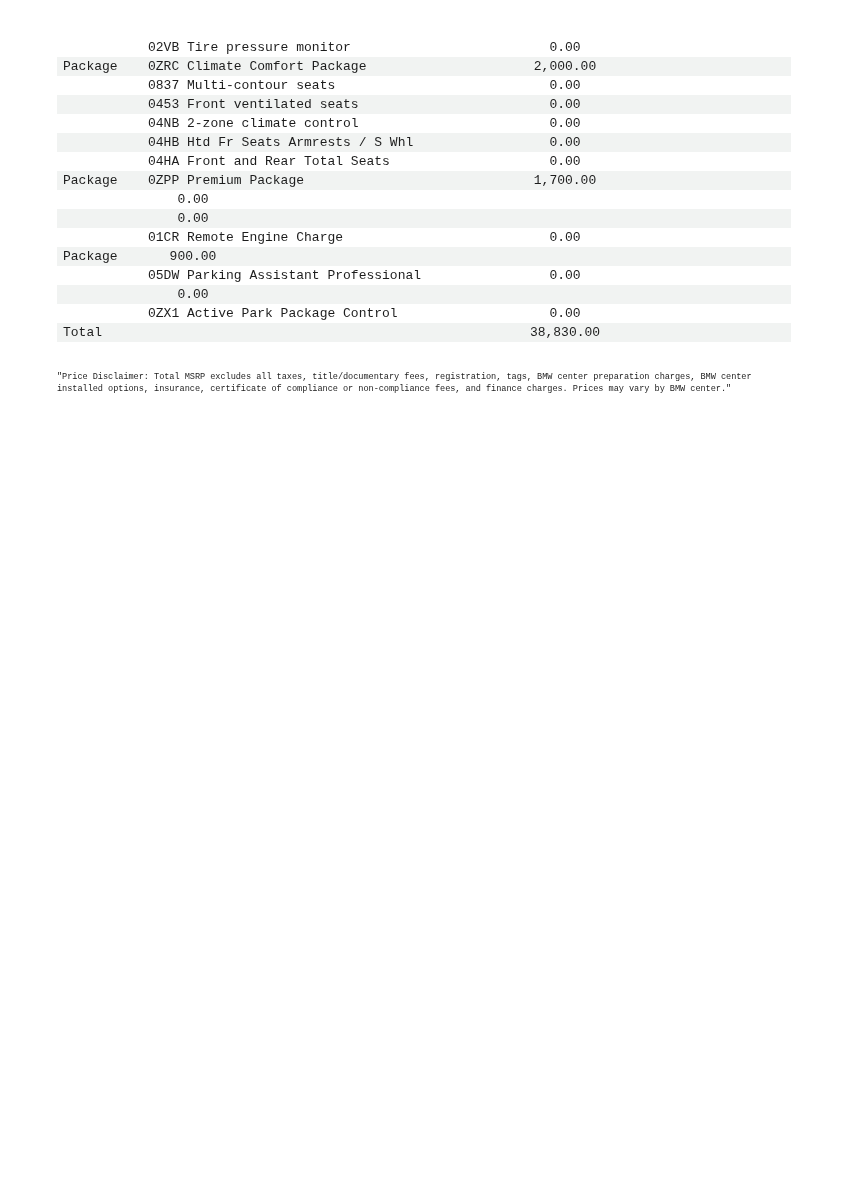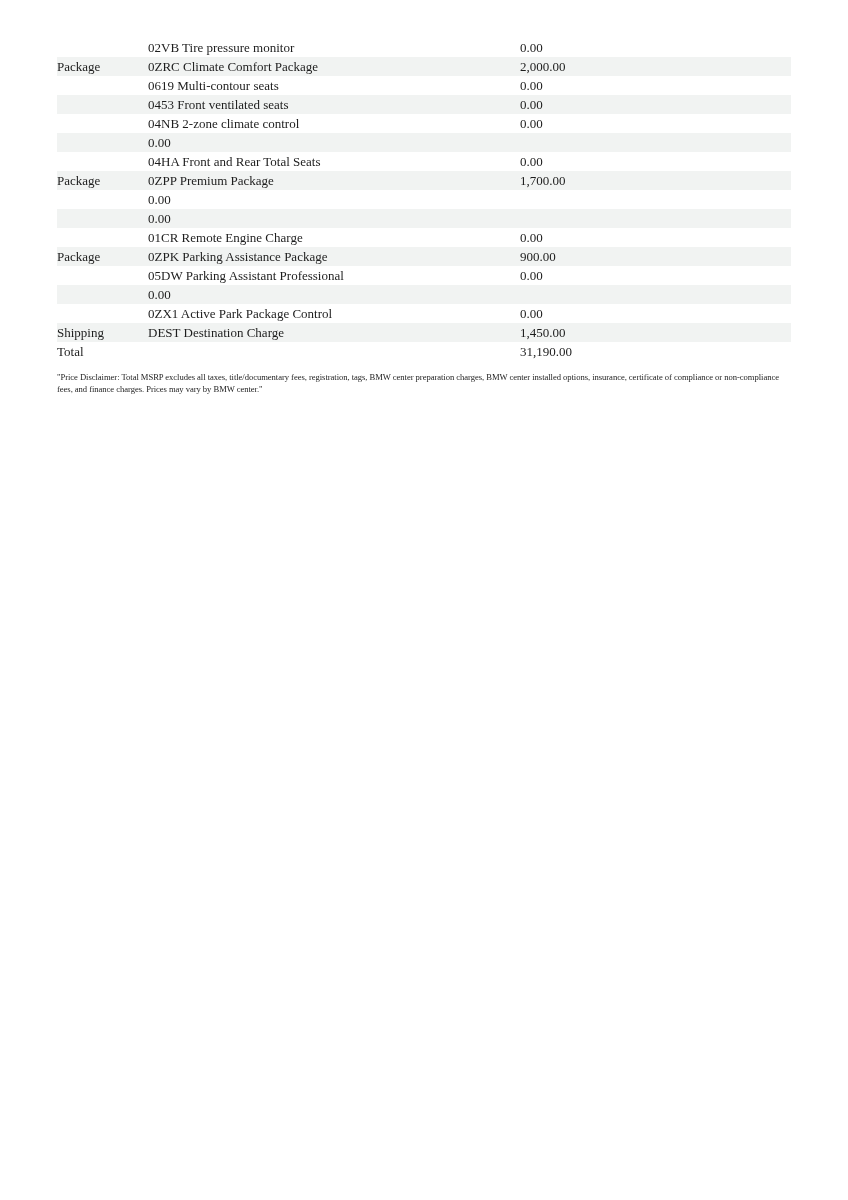--- a/index.html
+++ b/index.html
@@ -6,53 +6,54 @@
     margin: 0;
     padding: 0;
     background: #ffffff;
   }
   .page {
     position: relative;
     width: 848px;
     height: 1200px;
     background: #ffffff;
     overflow: hidden;
-    font-family: Liberation Serif, serif;
+    font-family: Liberation Mono, monospace;
   }
   .options-table {
     position: absolute;
     left: 57px;
     top: 38px;
     width: 734px;
   }
   .trow {
     display: flex;
     align-items: center;
     height: 19px;
     font-size: 13px;
     color: #1d1d1d;
     background: #ffffff;
   }
   .trow:nth-child(even) {
     background: #f1f3f2;
   }
   .cell-cat {
     width: 91px;
+    padding-left: 6px;
     box-sizing: border-box;
     white-space: nowrap;
     overflow: hidden;
   }
   .cell-item {
     width: 372px;
     white-space: nowrap;
     overflow: hidden;
   }
   .cell-price {
     width: 90px;
-    text-align: left;
+    text-align: center;
     white-space: nowrap;
   }
   .cell-spacer {
     flex: 1;
   }
   .disclaimer {
     position: absolute;
     left: 57px;
     top: 371px;
     width: 726px;
@@ -76,38 +77,39 @@
         <div class="cell-spacer"></div>
       </div>
       <div class="trow">
         <div class="cell-cat">Package</div>
         <div class="cell-item">0ZRC Climate Comfort Package</div>
         <div class="cell-price">2,000.00</div>
         <div class="cell-spacer"></div>
       </div>
       <div class="trow">
         <div class="cell-cat"></div>
-        <div class="cell-item">0619 Multi-contour seats</div>
+        <div class="cell-item">0837 Multi-contour seats</div>
         <div class="cell-price">0.00</div>
         <div class="cell-spacer"></div>
       </div>
       <div class="trow">
         <div class="cell-cat"></div>
         <div class="cell-item">0453 Front ventilated seats</div>
         <div class="cell-price">0.00</div>
         <div class="cell-spacer"></div>
       </div>
       <div class="trow">
         <div class="cell-cat"></div>
         <div class="cell-item">04NB 2-zone climate control</div>
         <div class="cell-price">0.00</div>
         <div class="cell-spacer"></div>
       </div>
       <div class="trow">
         <div class="cell-cat"></div>
+        <div class="cell-item">04HB Htd Fr Seats Armrests / S Whl</div>
         <div class="cell-price">0.00</div>
         <div class="cell-spacer"></div>
       </div>
       <div class="trow">
         <div class="cell-cat"></div>
         <div class="cell-item">04HA Front and Rear Total Seats</div>
         <div class="cell-price">0.00</div>
         <div class="cell-spacer"></div>
       </div>
       <div class="trow">
@@ -127,21 +129,20 @@
         <div class="cell-spacer"></div>
       </div>
       <div class="trow">
         <div class="cell-cat"></div>
         <div class="cell-item">01CR Remote Engine Charge</div>
         <div class="cell-price">0.00</div>
         <div class="cell-spacer"></div>
       </div>
       <div class="trow">
         <div class="cell-cat">Package</div>
-        <div class="cell-item">0ZPK Parking Assistance Package</div>
         <div class="cell-price">900.00</div>
         <div class="cell-spacer"></div>
       </div>
       <div class="trow">
         <div class="cell-cat"></div>
         <div class="cell-item">05DW Parking Assistant Professional</div>
         <div class="cell-price">0.00</div>
         <div class="cell-spacer"></div>
       </div>
       <div class="trow">
@@ -149,28 +150,22 @@
         <div class="cell-price">0.00</div>
         <div class="cell-spacer"></div>
       </div>
       <div class="trow">
         <div class="cell-cat"></div>
         <div class="cell-item">0ZX1 Active Park Package Control</div>
         <div class="cell-price">0.00</div>
         <div class="cell-spacer"></div>
       </div>
       <div class="trow">
-        <div class="cell-cat">Shipping</div>
-        <div class="cell-item">DEST Destination Charge</div>
-        <div class="cell-price">1,450.00</div>
-        <div class="cell-spacer"></div>
-      </div>
-      <div class="trow">
         <div class="cell-cat">Total</div>
         <div class="cell-item"></div>
-        <div class="cell-price">31,190.00</div>
+        <div class="cell-price">38,830.00</div>
         <div class="cell-spacer"></div>
       </div>
     </div>
 
   <div class="disclaimer">"Price Disclaimer: Total MSRP excludes all taxes, title/documentary fees, registration, tags, BMW center preparation charges, BMW center installed options, insurance, certificate of compliance or non-compliance fees, and finance charges. Prices may vary by BMW center."</div>
 
 </div>
 
 </body></html>

